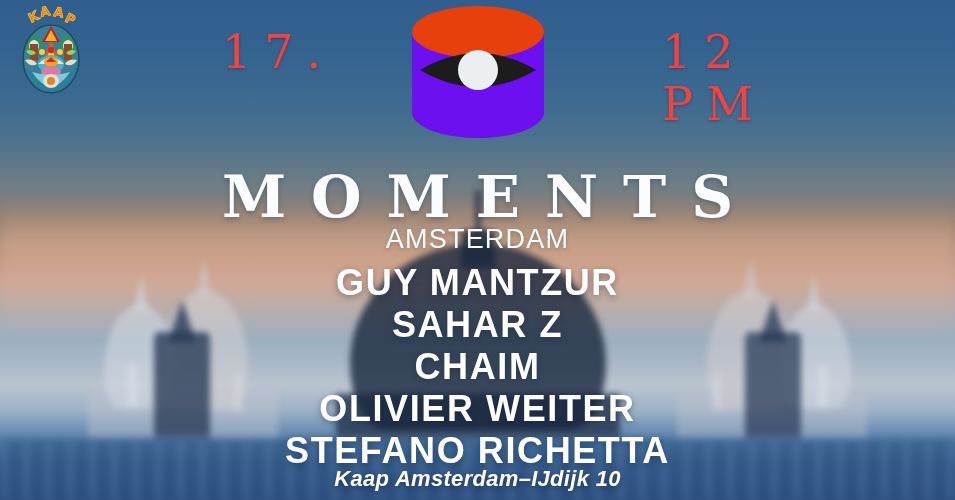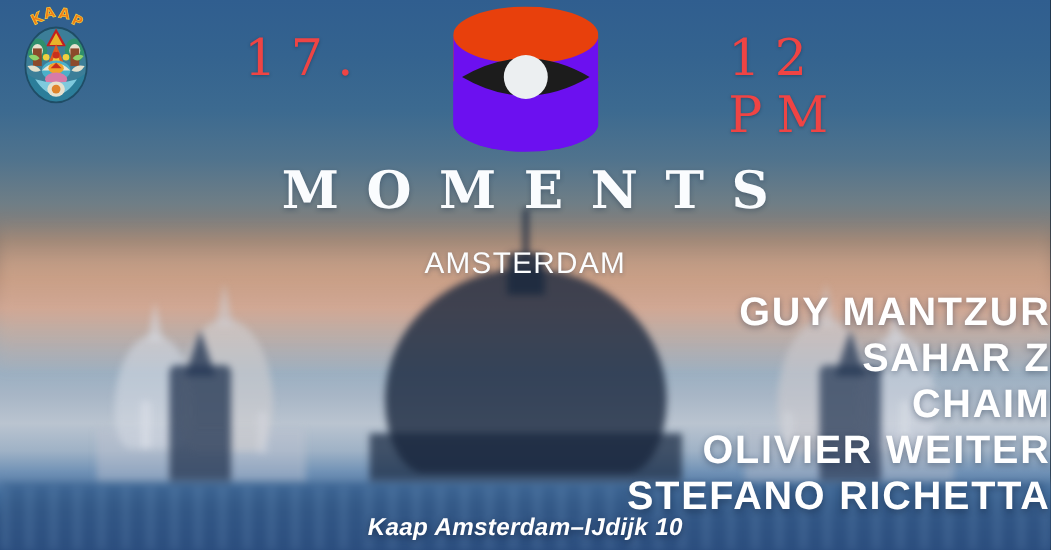--- a/index.html
+++ b/index.html
@@ -235,26 +235,26 @@
     letter-spacing: 13px;
     text-shadow: 0 1px 3px rgba(10,25,45,0.35);
   }
   .stamp-date { left: 222px; top: 26px; }
   .stamp-time { left: 662px; top: 26px; }
   .stamp .row { display: block; white-space: pre; }
 
   .title-moments {
     position: absolute;
     left: 0; right: 0;
-    top: 144px;
+    top: 167px;
     text-align: center;
     color: #FAFCFE;
     font-family: "DejaVu Serif", serif;
     font-weight: 700;
-    font-size: 47px;
+    font-size: 58px;
     line-height: 60px;
     letter-spacing: 25px;
     text-indent: 25px;
     text-shadow: 0 2px 5px rgba(18,34,56,0.30);
   }
 
   .subtitle-city {
     position: absolute;
     left: 0; right: 0;
     top: 224px;
@@ -265,21 +265,21 @@
     font-size: 27px;
     line-height: 30px;
     letter-spacing: 1.2px;
     text-shadow: 0 2px 4px rgba(30,45,65,0.30);
   }
 
   .lineup {
     position: absolute;
     left: 0; right: 0;
     top: 262px;
-    text-align: right;
+    text-align: center;
   }
   .lineup .artist {
     display: block;
     color: #FFFFFF;
     font-family: "Liberation Sans", sans-serif;
     font-weight: 700;
     font-size: 36px;
     line-height: 42px;
     letter-spacing: 1.6px;
     text-shadow: 0 2px 6px rgba(20,35,60,0.42);

